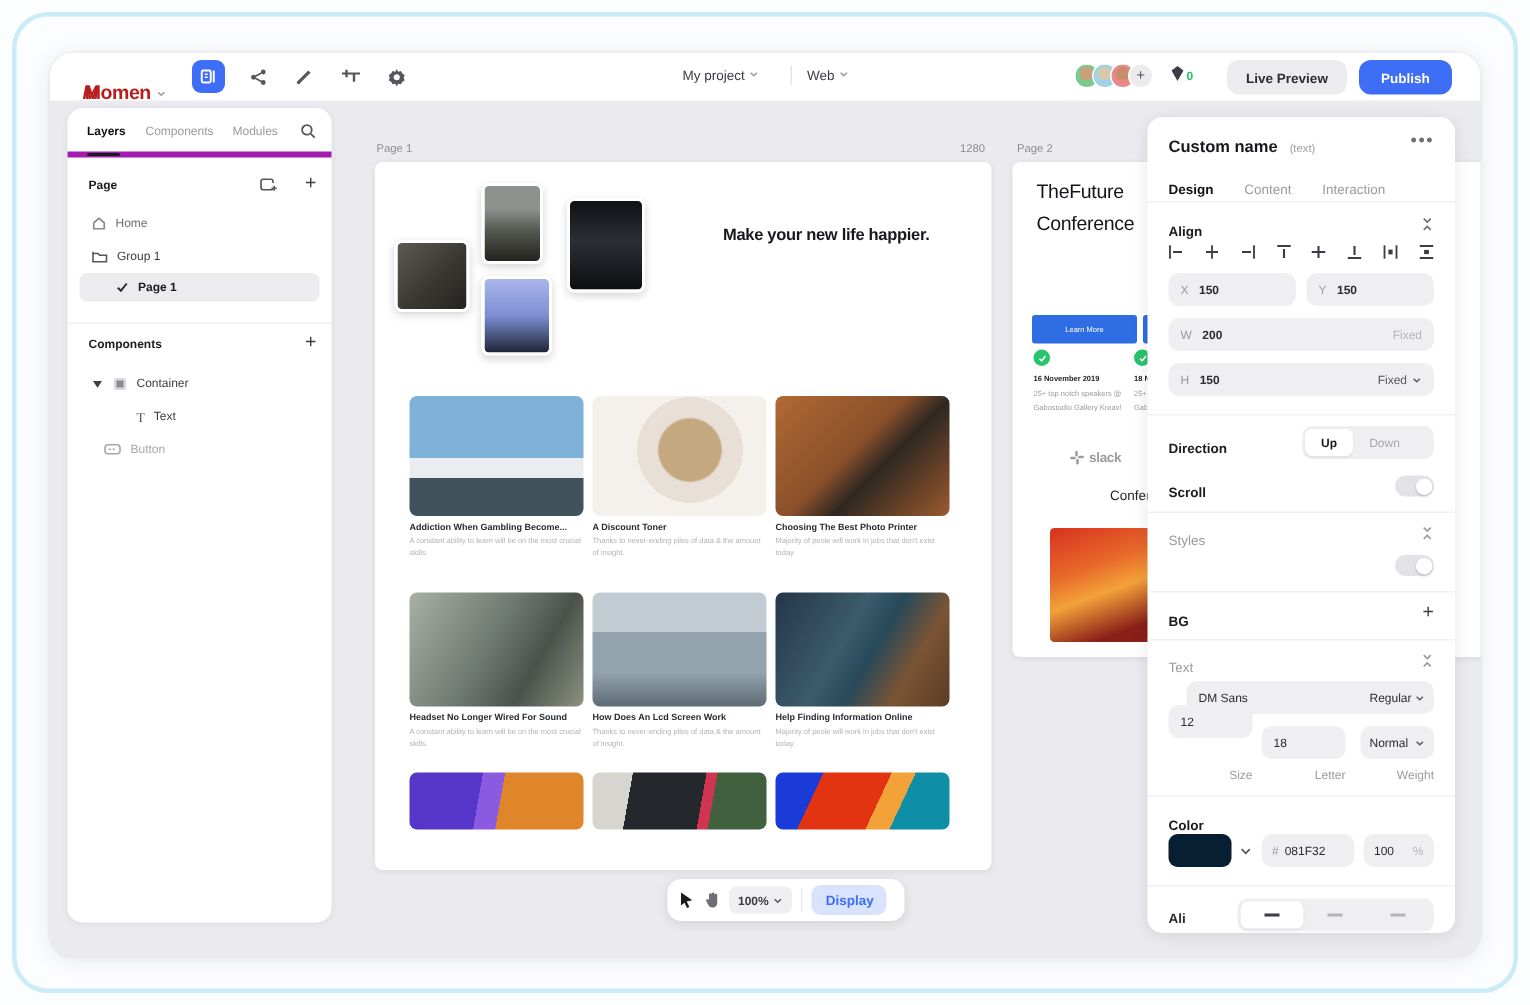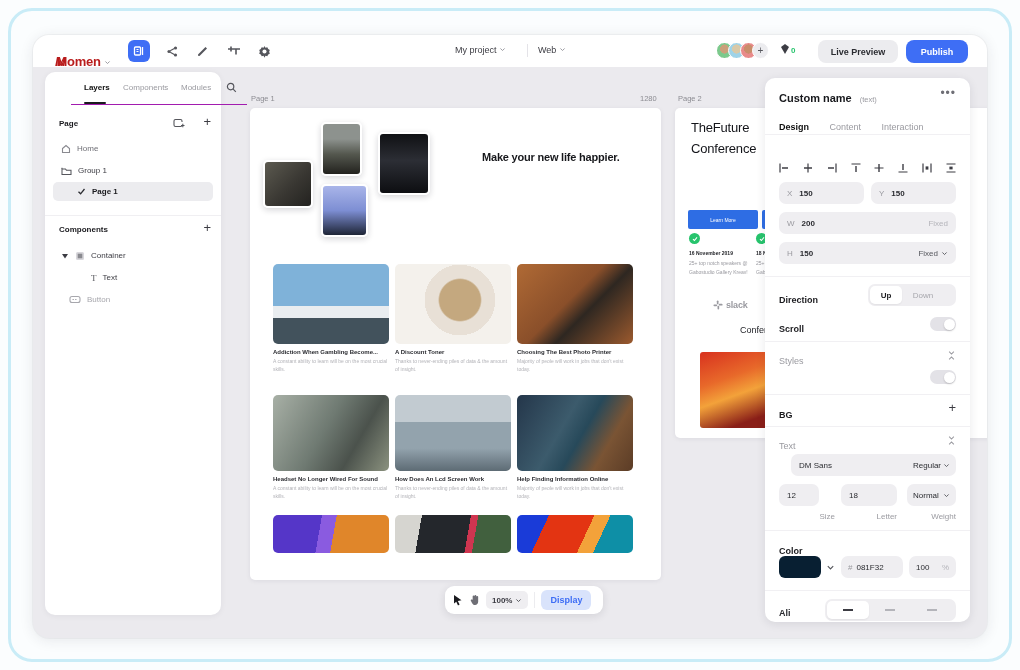--- a/index.html
+++ b/index.html
@@ -14,21 +14,21 @@
   .chev { display:inline-block; width:7px; height:7px; }
   .iconbtn { position:absolute; top:5px; width:22px; height:22px; border-radius:6px; display:flex; align-items:center; justify-content:center; }
   .iconbtn.blue { background:#3e6ef5; }
   .menu-item { position:absolute; top:10px; font-size:9px; color:#3c3c43; }
   .pillbtn { position:absolute; top:5px; height:23px; border-radius:8px; font-size:9px; font-weight:600; display:flex; align-items:center; justify-content:center; }
   .avatar { position:absolute; top:7px; width:17px; height:17px; border-radius:50%; border:1.5px solid #fff; }
   .credits { position:absolute; top:8px; font-size:8px; }
 
   
   .sidebar { position:absolute; left:12px; top:37px; width:176px; height:543px; background:#fff; border-radius:10px; box-shadow:0 1px 6px rgba(30,30,50,.06); }
-  .sb-tabs { position:absolute; left:0; top:0; width:100%; height:33px; border-bottom:1px solid #a21caf;margin-left:26px; }
+  .sb-tabs { position:absolute; left:0; top:0; width:100%; height:33px; border-bottom:4px solid #a21caf; }
   .sb-tab { position:absolute; top:11px; font-size:8px; color:#9a9aa0; }
   .sb-tab.active { color:#111; font-weight:700; }
   .sb-tab-underline { position:absolute; left:13px; top:30px; width:22px; height:2px; background:#1b1b1f; border-radius:2px; }
   .sb-sec-title { position:absolute; font-size:8px; font-weight:700; color:#1b1b1f; }
   .sb-item { position:absolute; left:8px; width:160px; height:19px; display:flex; align-items:center; gap:6px; font-size:8px; color:#6e6e75; padding-left:8px; border-radius:5px; }
   .sb-item.selected { background:#ececef; color:#1b1b1f; font-weight:600; }
   .sb-divider { position:absolute; left:0; width:100%; height:1px; background:#f0eff2; }
 
   
   .page-label { position:absolute; font-size:7.5px; color:#8c8c92; }
@@ -336,20 +336,27 @@
     </div>
     <div class="insp-more">•••</div>
 
     <div class="insp-row" style="top:38px">
       <span class="insp-tab active">Design</span>
       <span class="insp-tab">Content</span>
       <span class="insp-tab">Interaction</span>
     </div>
     <div class="hdiv" style="top:56px"></div>
 
+    <div class="insp-row" style="top:66px">
+      <span class="sec-label">Align</span>
+      <svg style="position:absolute;right:0;top:1px" width="9" height="9" viewBox="0 0 10 10">
+          <polyline points="2.4,0.8 5,3.4 7.6,0.8" fill="none" stroke="#6e6e75" stroke-width="1.2"></polyline>
+          <polyline points="2.4,9.2 5,6.6 7.6,9.2" fill="none" stroke="#6e6e75" stroke-width="1.2"></polyline>
+        </svg>
+    </div>
     <div class="insp-row" style="top:85px;display:flex;justify-content:space-between">
       <svg width="10" height="10" viewBox="0 0 10 10">
           <line x1="1" y1="0.5" x2="1" y2="9.5" stroke="#3c3c43" stroke-width="1.2"></line>
           <line x1="3" y1="5" x2="9" y2="5" stroke="#3c3c43" stroke-width="1.4"></line>
         </svg>
       <svg width="10" height="10" viewBox="0 0 10 10">
           <line x1="5" y1="0.5" x2="5" y2="9.5" stroke="#3c3c43" stroke-width="1.2"></line>
           <line x1="1" y1="5" x2="9" y2="5" stroke="#3c3c43" stroke-width="1.4"></line>
         </svg>
       <svg width="10" height="10" viewBox="0 0 10 10">
@@ -454,21 +461,21 @@
         </span>
     </div>
     <div class="inp" style="left:142px;top:376px;width:49px;padding:0 6px">
       <span class="val" style="font-weight:400">Regular</span>
       <span class="mode">
           <svg class="chev" viewBox="0 0 10 10">
             <polyline points="2,3.5 5,6.5 8,3.5" fill="none" stroke="#55565c" stroke-width="1.3"></polyline>
           </svg>
         </span>
     </div>
-    <div class="inp" style="left:14px;top:406px;width:40px">
+    <div class="inp" style="left:14px;top:392px;width:56px">
       <span class="val" style="font-weight:400">12</span>
     </div>
     <div class="inp" style="left:76px;top:406px;width:56px">
       <span class="val" style="font-weight:400">18</span>
     </div>
     <div class="inp" style="left:142px;top:406px;width:49px;padding:0 6px">
       <span class="val" style="font-weight:400">Normal</span>
       <span class="mode">
           <svg class="chev" viewBox="0 0 10 10">
             <polyline points="2,3.5 5,6.5 8,3.5" fill="none" stroke="#55565c" stroke-width="1.3"></polyline>

